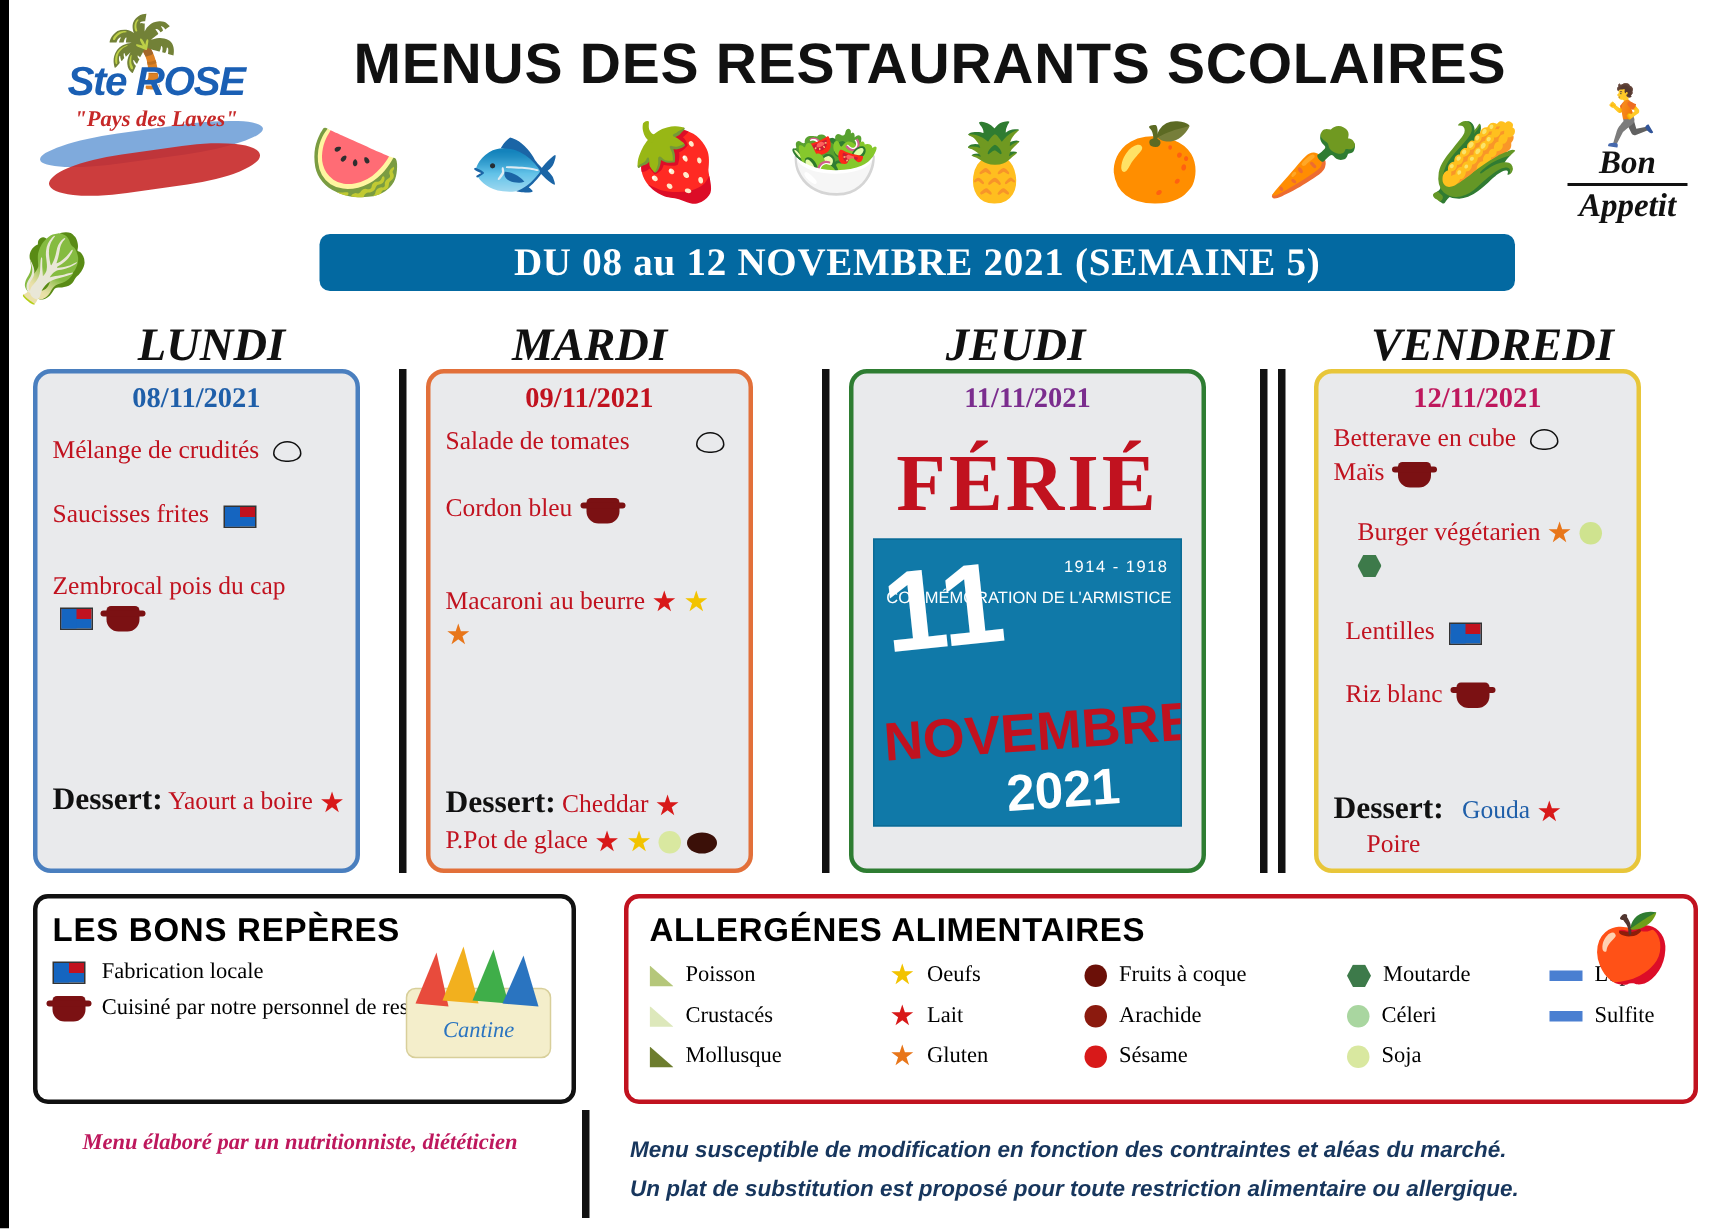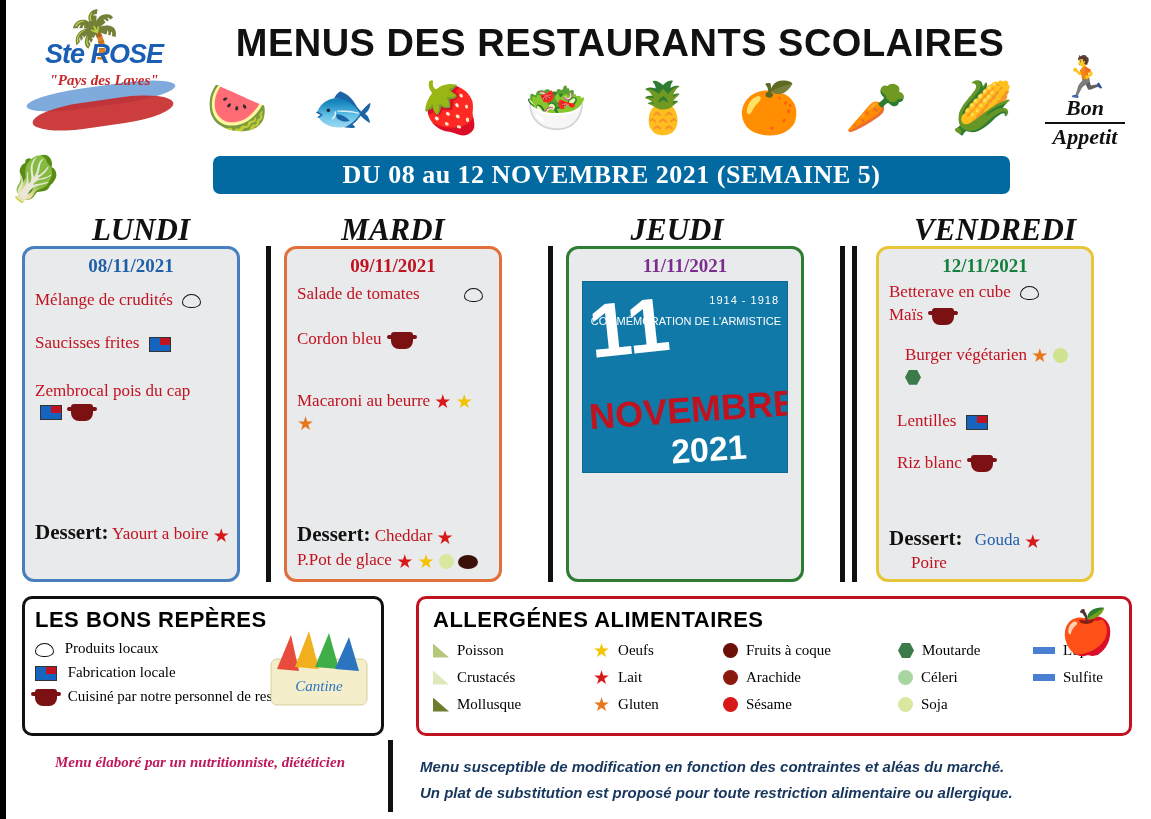--- a/index.html
+++ b/index.html
@@ -337,31 +337,32 @@
         <span class="i-star" style="color:#d81919;">★</span>
         <span class="i-star" style="color:#f2c300;">★</span>
         <span class="i-dot" style="background:#d9e8a0;"></span>
         <span class="i-oval"></span>
       </div>
     </div>
   </div>
 
   <div class="ferie-col" style="left:566px;">
     <div class="day-date" style="color:#7b2d8e;">11/11/2021</div>
+    <div class="ferie-title">FÉRIÉ</div>
     <div class="poster">
       <div class="big11">11</div>
       <div class="yrs">1914 - 1918</div>
       <div class="com">COMMÉMORATION DE L'ARMISTICE</div>
       <div class="nov">NOVEMBRE</div>
       <div class="yr">2021</div>
     </div>
   </div>
 
   <div class="day-col" style="left:876px;border-color:#e8c63a;">
-    <div class="day-date" style="color:#15803d;">12/11/2021</div>
+    <div class="day-date" style="color:#be185d;">12/11/2021</div>
     <div class="dish" style="margin-top:2px;margin-bottom:2px;">
       <span>Betterave en cube</span>
       <span class="ic i-cloud"></span>
     </div>
     <div class="dish">
       <span>Maïs</span>
       <span class="ic i-pot"></span>
     </div>
     <div class="dish" style="margin-top:18px;margin-left:16px;">
       <span>Burger végétarien</span>
@@ -385,24 +386,20 @@
       </div>
       <div style="margin-top:2px;margin-left:22px;">
         <span class="dessert-val">Poire</span>
       </div>
     </div>
   </div>
 
   <div class="reperes">
     <h3>LES BONS REPÈRES</h3>
     <div class="rep-row">
-      <span class="ic i-cloud"></span>
-      <span>Produits locaux</span>
-    </div>
-    <div class="rep-row">
       <span class="ic i-flag"></span>
       <span>Fabrication locale</span>
     </div>
     <div class="rep-row">
       <span class="ic i-pot"></span>
       <span>Cuisiné par notre personnel de restauration</span>
     </div>
     <div class="hands">
       <svg viewBox="0 0 108 92" width="108" height="92" aria-hidden="true">
         <rect x="6" y="34" width="96" height="46" rx="6" fill="#f4eecb" stroke="#d8cf9a"></rect>

